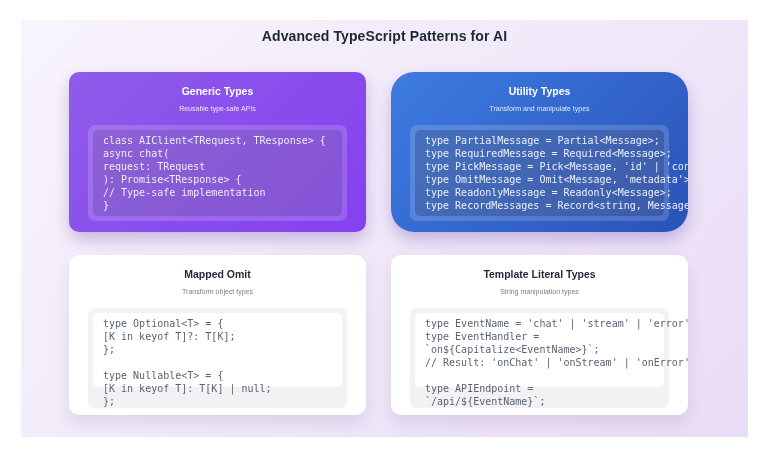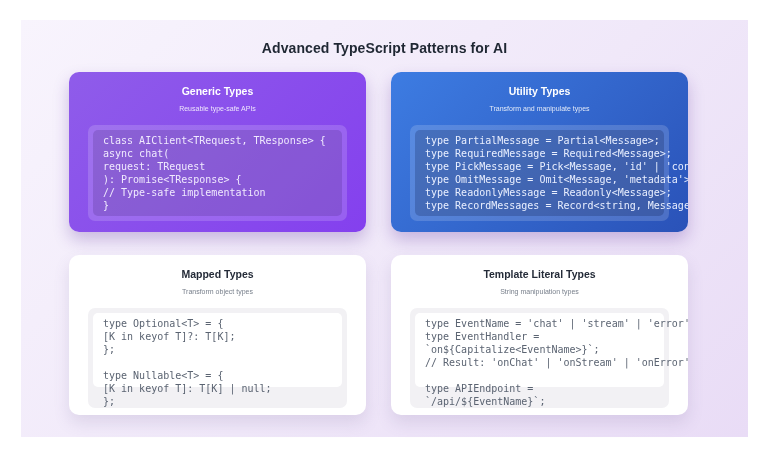--- a/index.html
+++ b/index.html
@@ -10,21 +10,21 @@
     font-family: "Liberation Sans", sans-serif;
     overflow: hidden;
     position: relative;
   }
   .panel {
     position: absolute; left: 21px; top: 20px;
     width: 727px; height: 417px;
     background: linear-gradient(135deg, #f8f4fd 0%, #f0e8f9 55%, #e9dcf6 100%);
   }
   .page-title {
-    margin: 0; padding-top: 20px;
+    margin: 0; padding-top: 8px;
     text-align: center;
     font-size: 14px; line-height: 17px; font-weight: bold;
     color: #1f2733; letter-spacing: 0.1px;
   }
   .grid {
     position: absolute; top: 52px; left: 48px; right: 60px;
     display: grid; grid-template-columns: 1fr 1fr;
     column-gap: 25px; row-gap: 23px;
   }
   .card {
@@ -74,35 +74,35 @@
       <div class="code-outer">
         <pre class="code-inner">class AIClient&lt;TRequest, TResponse&gt; {
 async chat(
 request: TRequest
 ): Promise&lt;TResponse&gt; {
 // Type-safe implementation
 }</pre>
       </div>
     </section>
 
-    <section class="card colored" data-idx="1" style="background: linear-gradient(135deg, rgb(61, 124, 226) 0%, rgb(42, 82, 184) 100%);">
+    <section class="card colored" data-idx="1" style="background: linear-gradient(135deg, rgb(61, 124, 226) 0%, rgb(42, 82, 184) 100%); border-radius: 23px;">
       <h2 class="card-title">Utility Types</h2>
       <p class="card-subtitle">Transform and manipulate types</p>
       <div class="code-outer">
         <pre class="code-inner">type PartialMessage = Partial&lt;Message&gt;;
 type RequiredMessage = Required&lt;Message&gt;;
 type PickMessage = Pick&lt;Message, 'id' | 'content'&gt;;
 type OmitMessage = Omit&lt;Message, 'metadata'&gt;;
 type ReadonlyMessage = Readonly&lt;Message&gt;;
 type RecordMessages = Record&lt;string, Message&gt;;</pre>
       </div>
     </section>
 
     <section class="card light" data-idx="2">
-      <h2 class="card-title">Mapped Types</h2>
+      <h2 class="card-title">Mapped Omit</h2>
       <p class="card-subtitle">Transform object types</p>
       <div class="code-outer">
         <pre class="code-inner">type Optional&lt;T&gt; = {
 [K in keyof T]?: T[K];
 };
 
 type Nullable&lt;T&gt; = {
 [K in keyof T]: T[K] | null;
 };</pre>
       </div>

